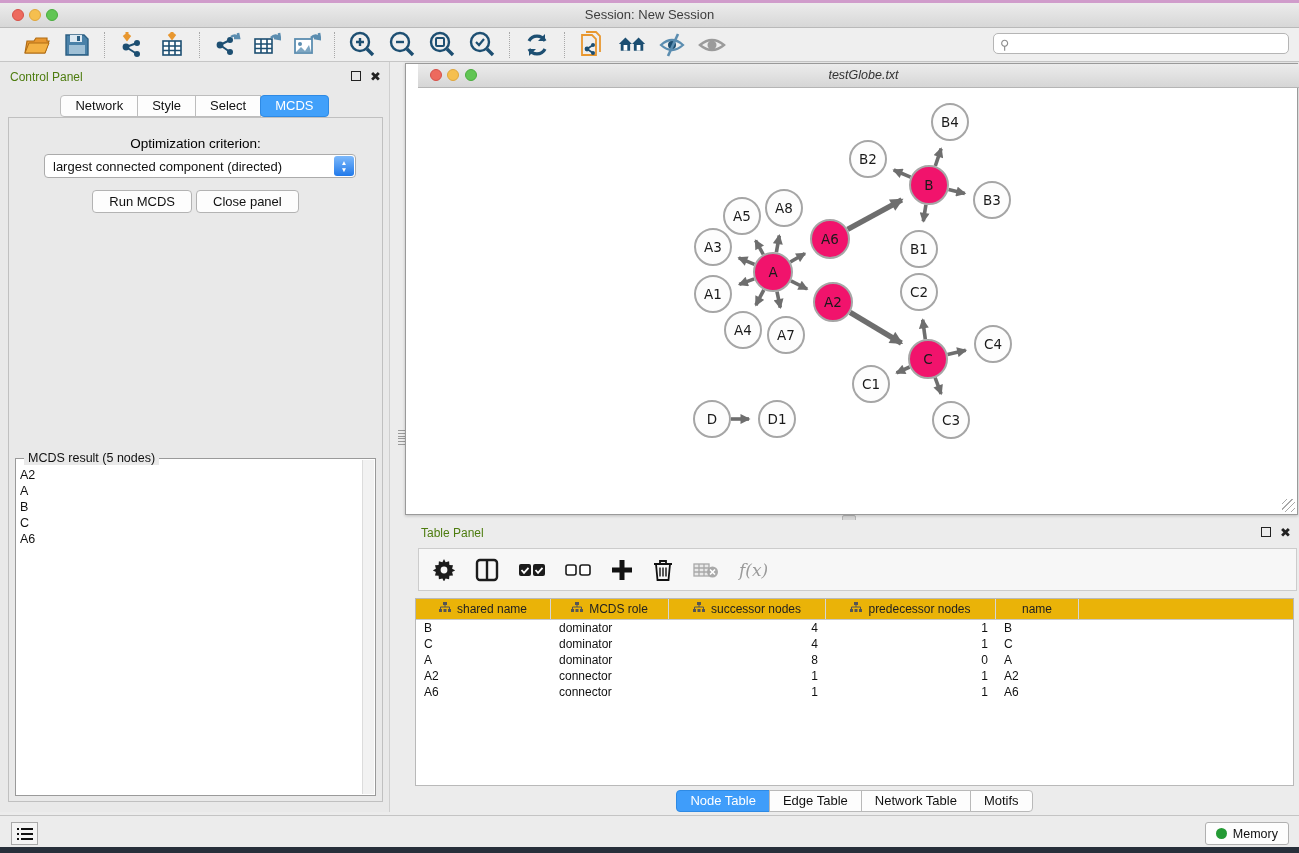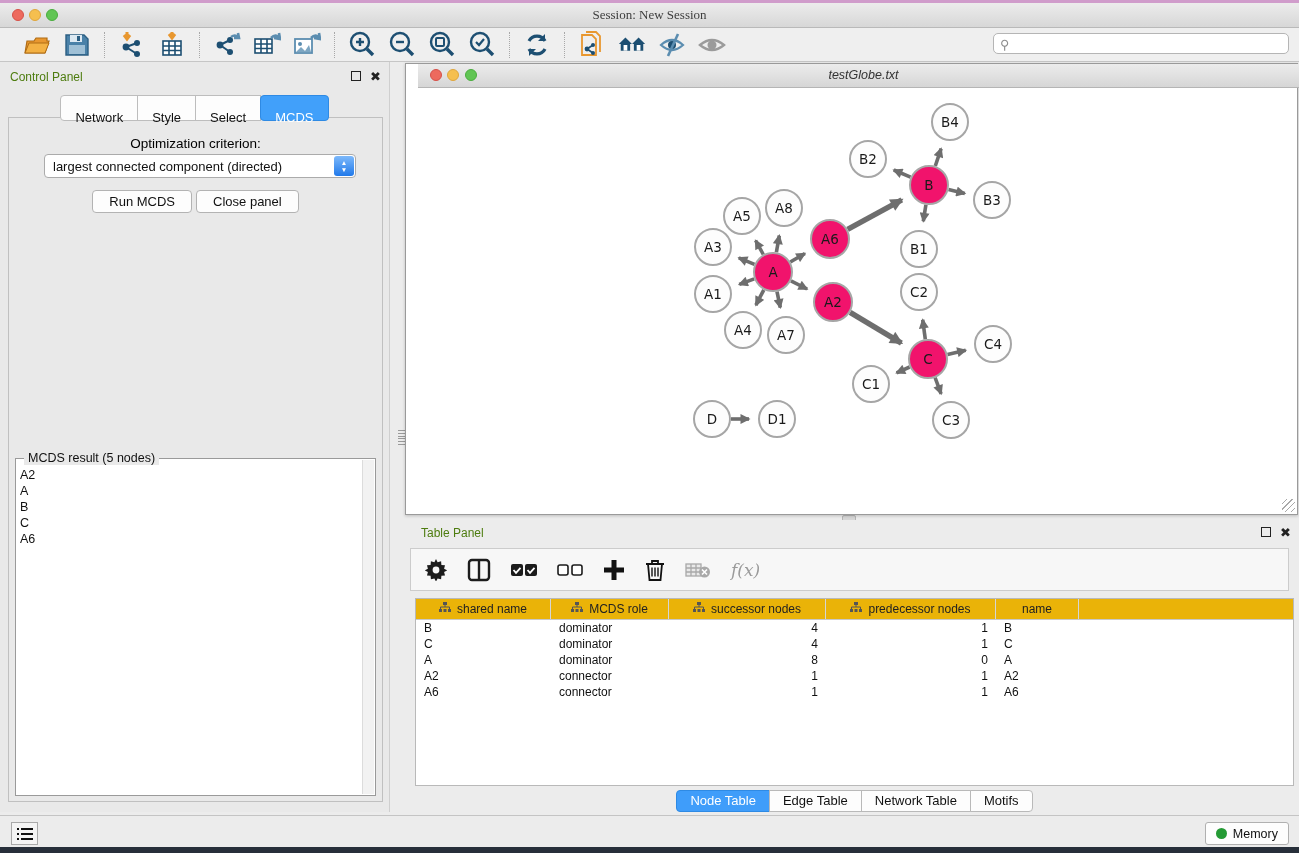--- a/index.html
+++ b/index.html
@@ -2,21 +2,21 @@
 <html><head>
 <meta charset="utf-8">
 <style>
   * { margin:0; padding:0; box-sizing:border-box; }
   html,body { width:1299px; height:853px; }
   body { font-family:"Liberation Sans","DejaVu Sans",sans-serif; background:#ececec; position:relative; overflow:hidden; }
   .abs { position:absolute; }
 
   
   #wallpaper-top { left:0; top:0; width:1299px; height:3px; background:#d09ccb; }
-  #titlebar { left:0; top:3px; width:1299px; height:25px; background:linear-gradient(#ececec,#d7d7d7); border-bottom:1px solid #b9b9b9;font-family:Liberation Serif, serif; }
+  #titlebar { left:0; top:3px; width:1299px; height:25px; background:linear-gradient(#ececec,#d7d7d7); border-bottom:1px solid #b9b9b9; }
   .traffic { width:12px; height:12px; border-radius:50%; position:absolute; top:6px; }
   .tl-red { background:#ed6a5e; border:1px solid #d65048; }
   .tl-yellow { background:#f5bf4f; border:1px solid #dfa63c; }
   .tl-green { background:#61c554; border:1px solid #4aad3e; }
   #titlebar .title-text { width:100%; text-align:center; line-height:24px; font-size:13px; color:#3d3d3d; }
 
   
   #toolbar { left:0; top:28px; width:1299px; height:34px; background:#efefef; border-bottom:1px solid #c6c6c6; display:flex; align-items:center; padding-left:10px; }
   .tb-group { display:flex; align-items:center; gap:10px; padding:0 12px; }
   .tb-sep { width:1px; height:26px; border-left:1px dotted #a8a8a8; }
@@ -26,21 +26,21 @@
   #search-icon { position:absolute; left:7px; top:4px; color:#8e8e8e; font-size:13px; }
 
   
   #control-panel { left:0; top:62px; width:390px; height:750px; background:#e9e9e9; border-right:1px solid #cfcfcf; }
   .panel-header { height:30px; position:relative; }
   .panel-header .ph-title { position:absolute; left:10px; top:8px; font-size:12px; color:#4d7c0f; }
   .panel-header .ph-icons { position:absolute; right:8px; top:8px; display:flex; gap:9px; color:#222; font-size:12px; }
   .ph-float { width:10px; height:10px; border:1.5px solid #222; display:inline-block; margin-top:1px; }
   .ph-close { font-weight:bold; font-size:13px; line-height:13px; }
   #cp-tabs { position:absolute; left:0; top:33px; width:100%; display:flex; justify-content:center; z-index:2; }
-  .cp-tab { height:22px; line-height:20px; padding:12px 14px; font-size:13px; background:#fdfdfd; border:1px solid #bdbdbd; color:#111; margin-left:-1px; }
+  .cp-tab { height:22px; line-height:20px; padding:0 14px; font-size:13px; background:#fdfdfd; border:1px solid #bdbdbd; color:#111; margin-left:-1px; }
   .cp-tab:first-child { border-radius:4px 0 0 4px; margin-left:0; }
   .cp-tab:last-child { border-radius:0 4px 4px 0; }
   .cp-tab.active { background:#41a0fa; border-color:#2e8ae4; color:#fff; border-radius:4px; }
   #cp-box { position:absolute; left:8px; top:55px; width:375px; height:685px; border:1px solid #c0c0c0; background:#e9e9e9; }
   #opt-label { position:absolute; left:0; top:18px; width:100%; text-align:center; font-size:13.5px; color:#000000; }
   #criterion-select { position:absolute; left:35px; top:36px; width:312px; height:24px; background:#fff; border:1px solid #ababab; border-radius:4px; font-size:13px; color:#111; display:flex; align-items:center; padding-left:8px; }
   #criterion-stepper { position:absolute; right:1px; top:1px; width:20px; height:20px; border-radius:3px; background:linear-gradient(#7db9fb,#2079ea); color:#fff; font-size:6.5px; line-height:7px; text-align:center; padding-top:3px; }
   .cp-buttons { position:absolute; left:0; top:72px; width:100%; display:flex; justify-content:center; gap:4px; }
   .cp-btn { height:23px; line-height:21px; padding:0 16px; background:#fdfdfd; border:1px solid #b3b3b3; border-radius:4px; font-size:13px; color:#111; }
   #result-box { position:absolute; left:6px; top:340px; width:361px; height:338px; border:1px solid #9a9a9a; background:#fff; }
@@ -56,21 +56,21 @@
   
   #network-window { left:405px; top:63px; width:893px; height:452px; background:#fff; border:1px solid #9a9a9a; box-shadow:0 1px 3px rgba(0,0,0,.2); }
   #net-titlebar { position:absolute; left:12px; top:0; width:100%; height:24px; background:linear-gradient(#ececec,#d6d6d6); border-bottom:1px solid #b5b5b5;font-style:italic; }
   #net-titlebar .title-text { width:100%; text-align:center; line-height:23px; font-size:12.5px; color:#333; }
   #net-canvas { position:absolute; left:0; top:25px; width:891px; height:425px; background:#fff; }
   #net-resize-grip { position:absolute; right:2px; bottom:2px; width:13px; height:13px;
      background:repeating-linear-gradient(135deg, transparent 0 3px, #a9a9a9 3px 4px); }
 
   
   #table-panel { left:410px; top:520px; width:889px; height:295px; background:#ececec; }
-  #tp-toolbar { position:absolute; left:0; top:28px; width:879px; height:43px; background:#f7f7f7; border:1px solid #cccccc; display:flex; align-items:center; gap:20px; padding-left:14px; }
+  #tp-toolbar { position:absolute; left:8px; top:28px; width:879px; height:43px; background:#f7f7f7; border:1px solid #cccccc; display:flex; align-items:center; gap:20px; padding-left:14px; }
   .tp-icon { display:flex; align-items:center; justify-content:center; }
   #tp-table { position:absolute; left:5px; top:78px; width:879px; height:188px; background:#fff; border:1px solid #b9b9b9; font-size:12px; }
   #tp-header { display:flex; height:21px; background:#eab308; border-bottom:1px solid #c9c9c9; }
   .th-cell { display:flex; align-items:center; gap:6px; justify-content:center; border-right:1px solid #d5d5d5; color:#222; }
   .tr-row { display:flex; height:16px; line-height:16px; color:#111; }
   .td-cell { padding:0 8px; overflow:hidden; white-space:nowrap; }
   #tp-tabs { position:absolute; left:0; bottom:3px; width:100%; display:flex; justify-content:center; }
   .tp-tab { height:22px; line-height:20px; padding:0 13px; font-size:13px; background:#fdfdfd; border:1px solid #b9b9b9; color:#111; margin-left:-1px; }
   .tp-tab:first-child { border-radius:4px 0 0 4px; margin-left:0; }
   .tp-tab:last-child { border-radius:0 4px 4px 0; }

